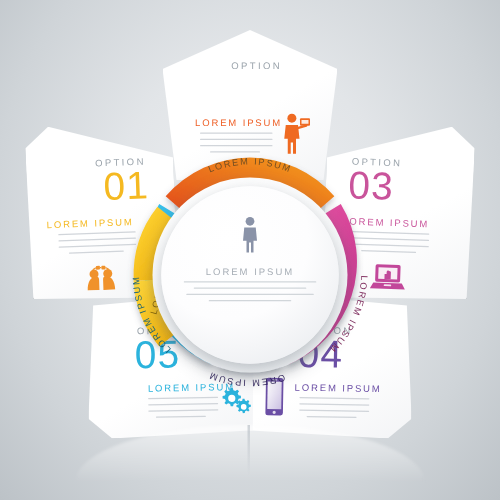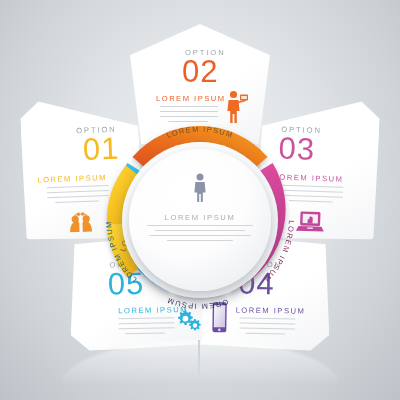--- a/index.html
+++ b/index.html
@@ -111,21 +111,20 @@
         <path d="M18.8 4.1 L21.4 5.6" stroke="#f0922b" stroke-width="1"></path>
       </svg>
     </div>
   </div>
 
   <div class="panel c02" style="left:130px;top:24px;width:140px;height:120px;
               clip-path:polygon(50% 0%,100% 26%,92% 100%,8% 100%,0 26%);
               border-radius:10px;">
     <div class="panel-inner">
       <div class="ptxt opt-word" style="left:55px;top:24px;">OPTION</div>
-      <div class="ptxt opt-num" style="left:52px;top:32px;">02</div>
       <div class="ptxt lorem-h" style="left:26px;top:70px;">LOREM IPSUM</div>
       <div class="body-l" style="left:30px;top:82px;width:58px;"></div>
       <div class="body-l" style="left:30px;top:87px;width:58px;"></div>
       <div class="body-l" style="left:30px;top:92px;width:58px;"></div>
       <div class="body-l" style="left:38px;top:97px;width:40px;"></div>
 
       <svg class="icon" style="left:94px;top:66px;" width="24" height="34" viewBox="0 0 24 34">
         <circle cx="9.5" cy="4.5" r="3.6" fill="#ef6a22"></circle>
         <path d="M4.6 10 L14.4 10 L15.6 21 L12.8 21 L12.8 33 L10.4 33 L10.4 24 L8.6 24 L8.6 33 L6.2 33 L6.2 21 L3.4 21 Z" fill="#ef6a22"></path>
         <path d="M14 12.5 L21 10.5" stroke="#ef6a22" stroke-width="1.8" stroke-linecap="round"></path>

